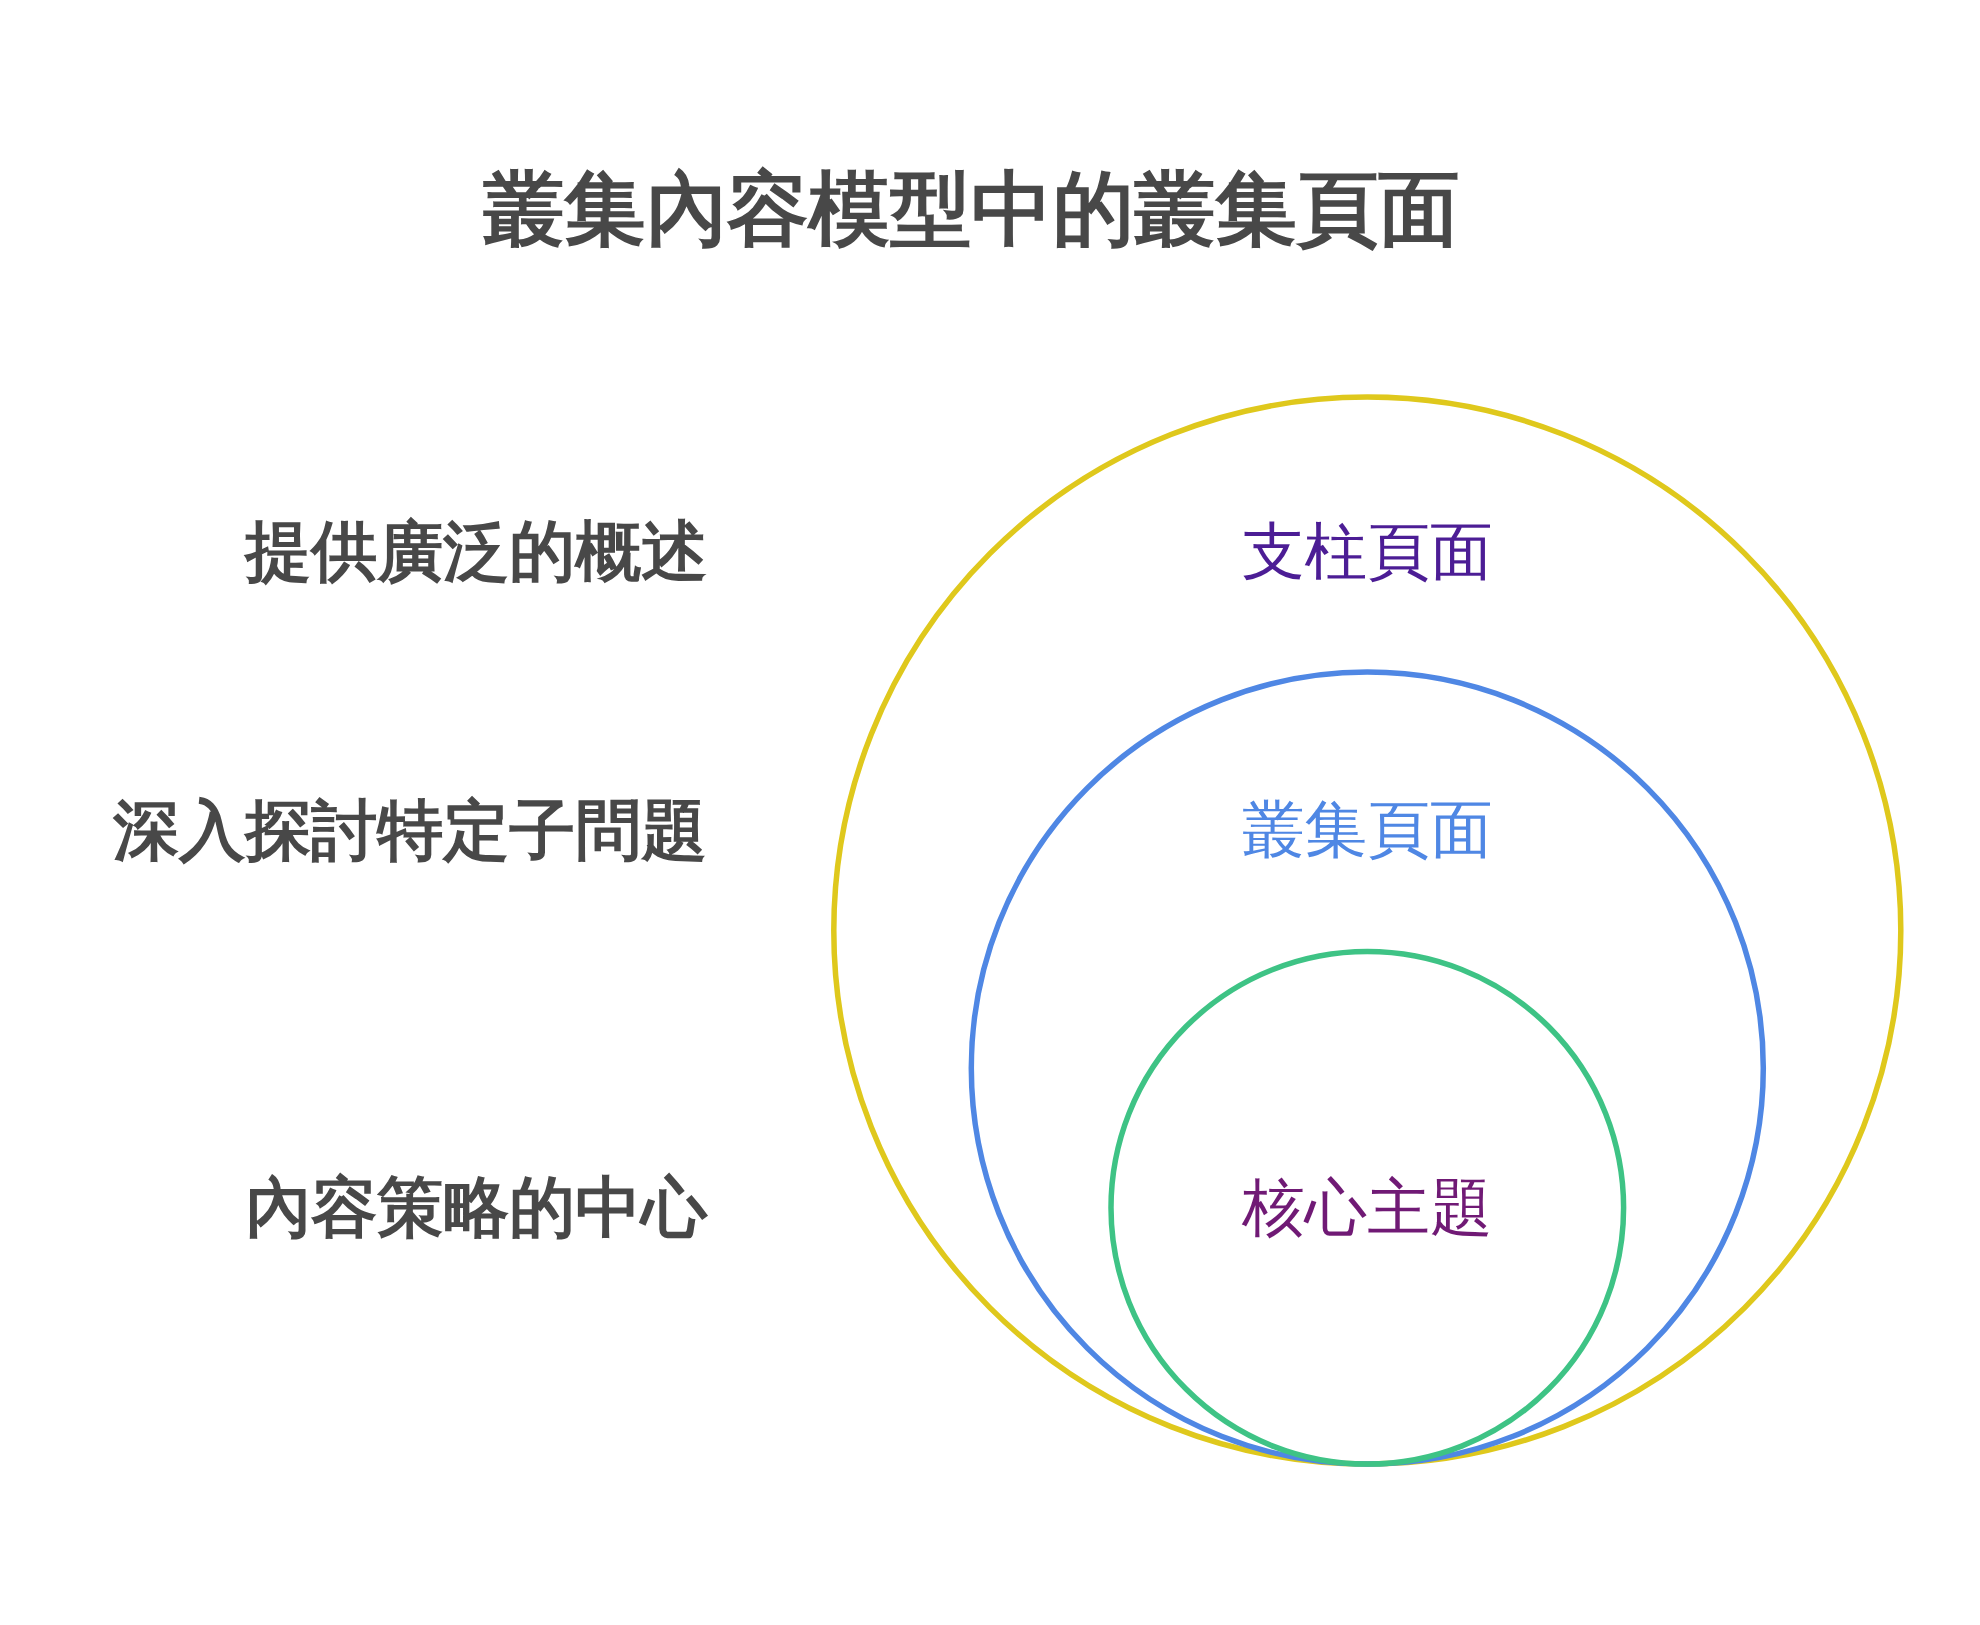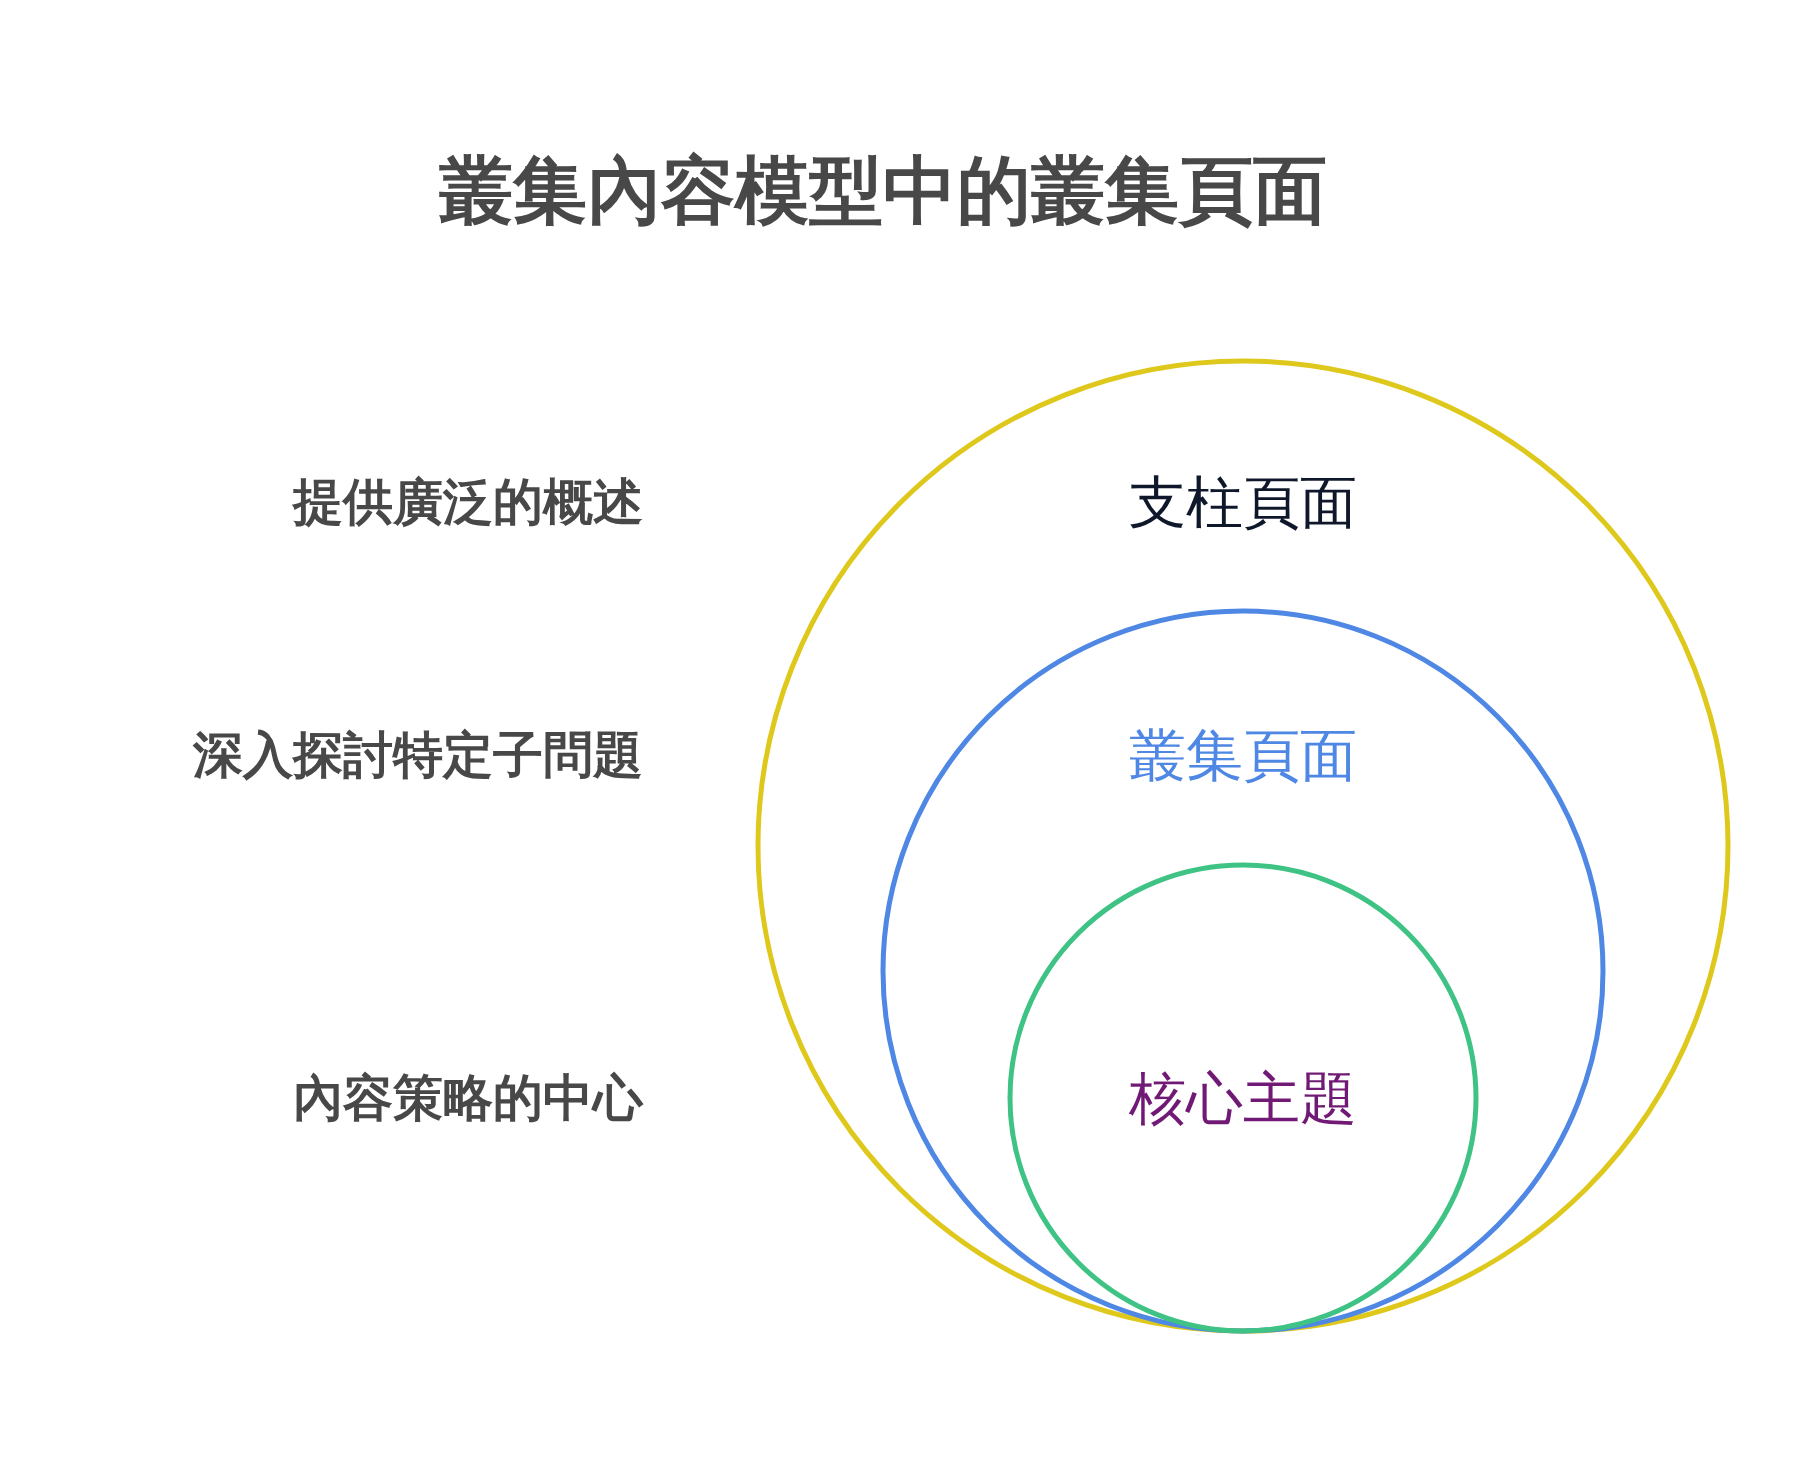--- a/index.html
+++ b/index.html
@@ -32,21 +32,21 @@
       left: 0;
       top: 0;
       width: 1800px;
       height: 1477px;
     }
     .left-label {
       position: absolute;
       right: 1157px;
       height: 70px;
       line-height: 70px;
-      font-size: 50px;
+      font-size: 60px;
       font-weight: bold;
       color: #484848;
       white-space: nowrap;
       text-align: right;
     }
     .circle-label {
       position: absolute;
       left: 1043px;
       width: 400px;
       height: 70px;
@@ -65,15 +65,15 @@
 <svg class="diagram-svg" viewBox="0 0 1800 1477" xmlns="http://www.w3.org/2000/svg">
   <circle cx="1243" cy="846" r="485" fill="none" stroke="#DFC81C" stroke-width="5"></circle>
   <circle cx="1243" cy="971" r="360" fill="none" stroke="#4F87E4" stroke-width="5"></circle>
   <circle cx="1243" cy="1098" r="233" fill="none" stroke="#3EC385" stroke-width="5"></circle>
 </svg>
 
 <div class="left-label" style="top:467px;">提供廣泛的概述</div>
 <div class="left-label" style="top:720px;text-align:right;">深入探討特定子問題</div>
 <div class="left-label" style="top:1063px;">內容策略的中心</div>
 
-<div class="circle-label" style="top:467px; color:#0f172a;">支柱頁面</div>
+<div class="circle-label" style="top:467px; color:#4c1d95;">支柱頁面</div>
 <div class="circle-label" style="top:720px; color:#4F87E4;">叢集頁面</div>
 <div class="circle-label" style="top:1063px; color:#701a75;">核心主題</div>
 
 </body></html>

